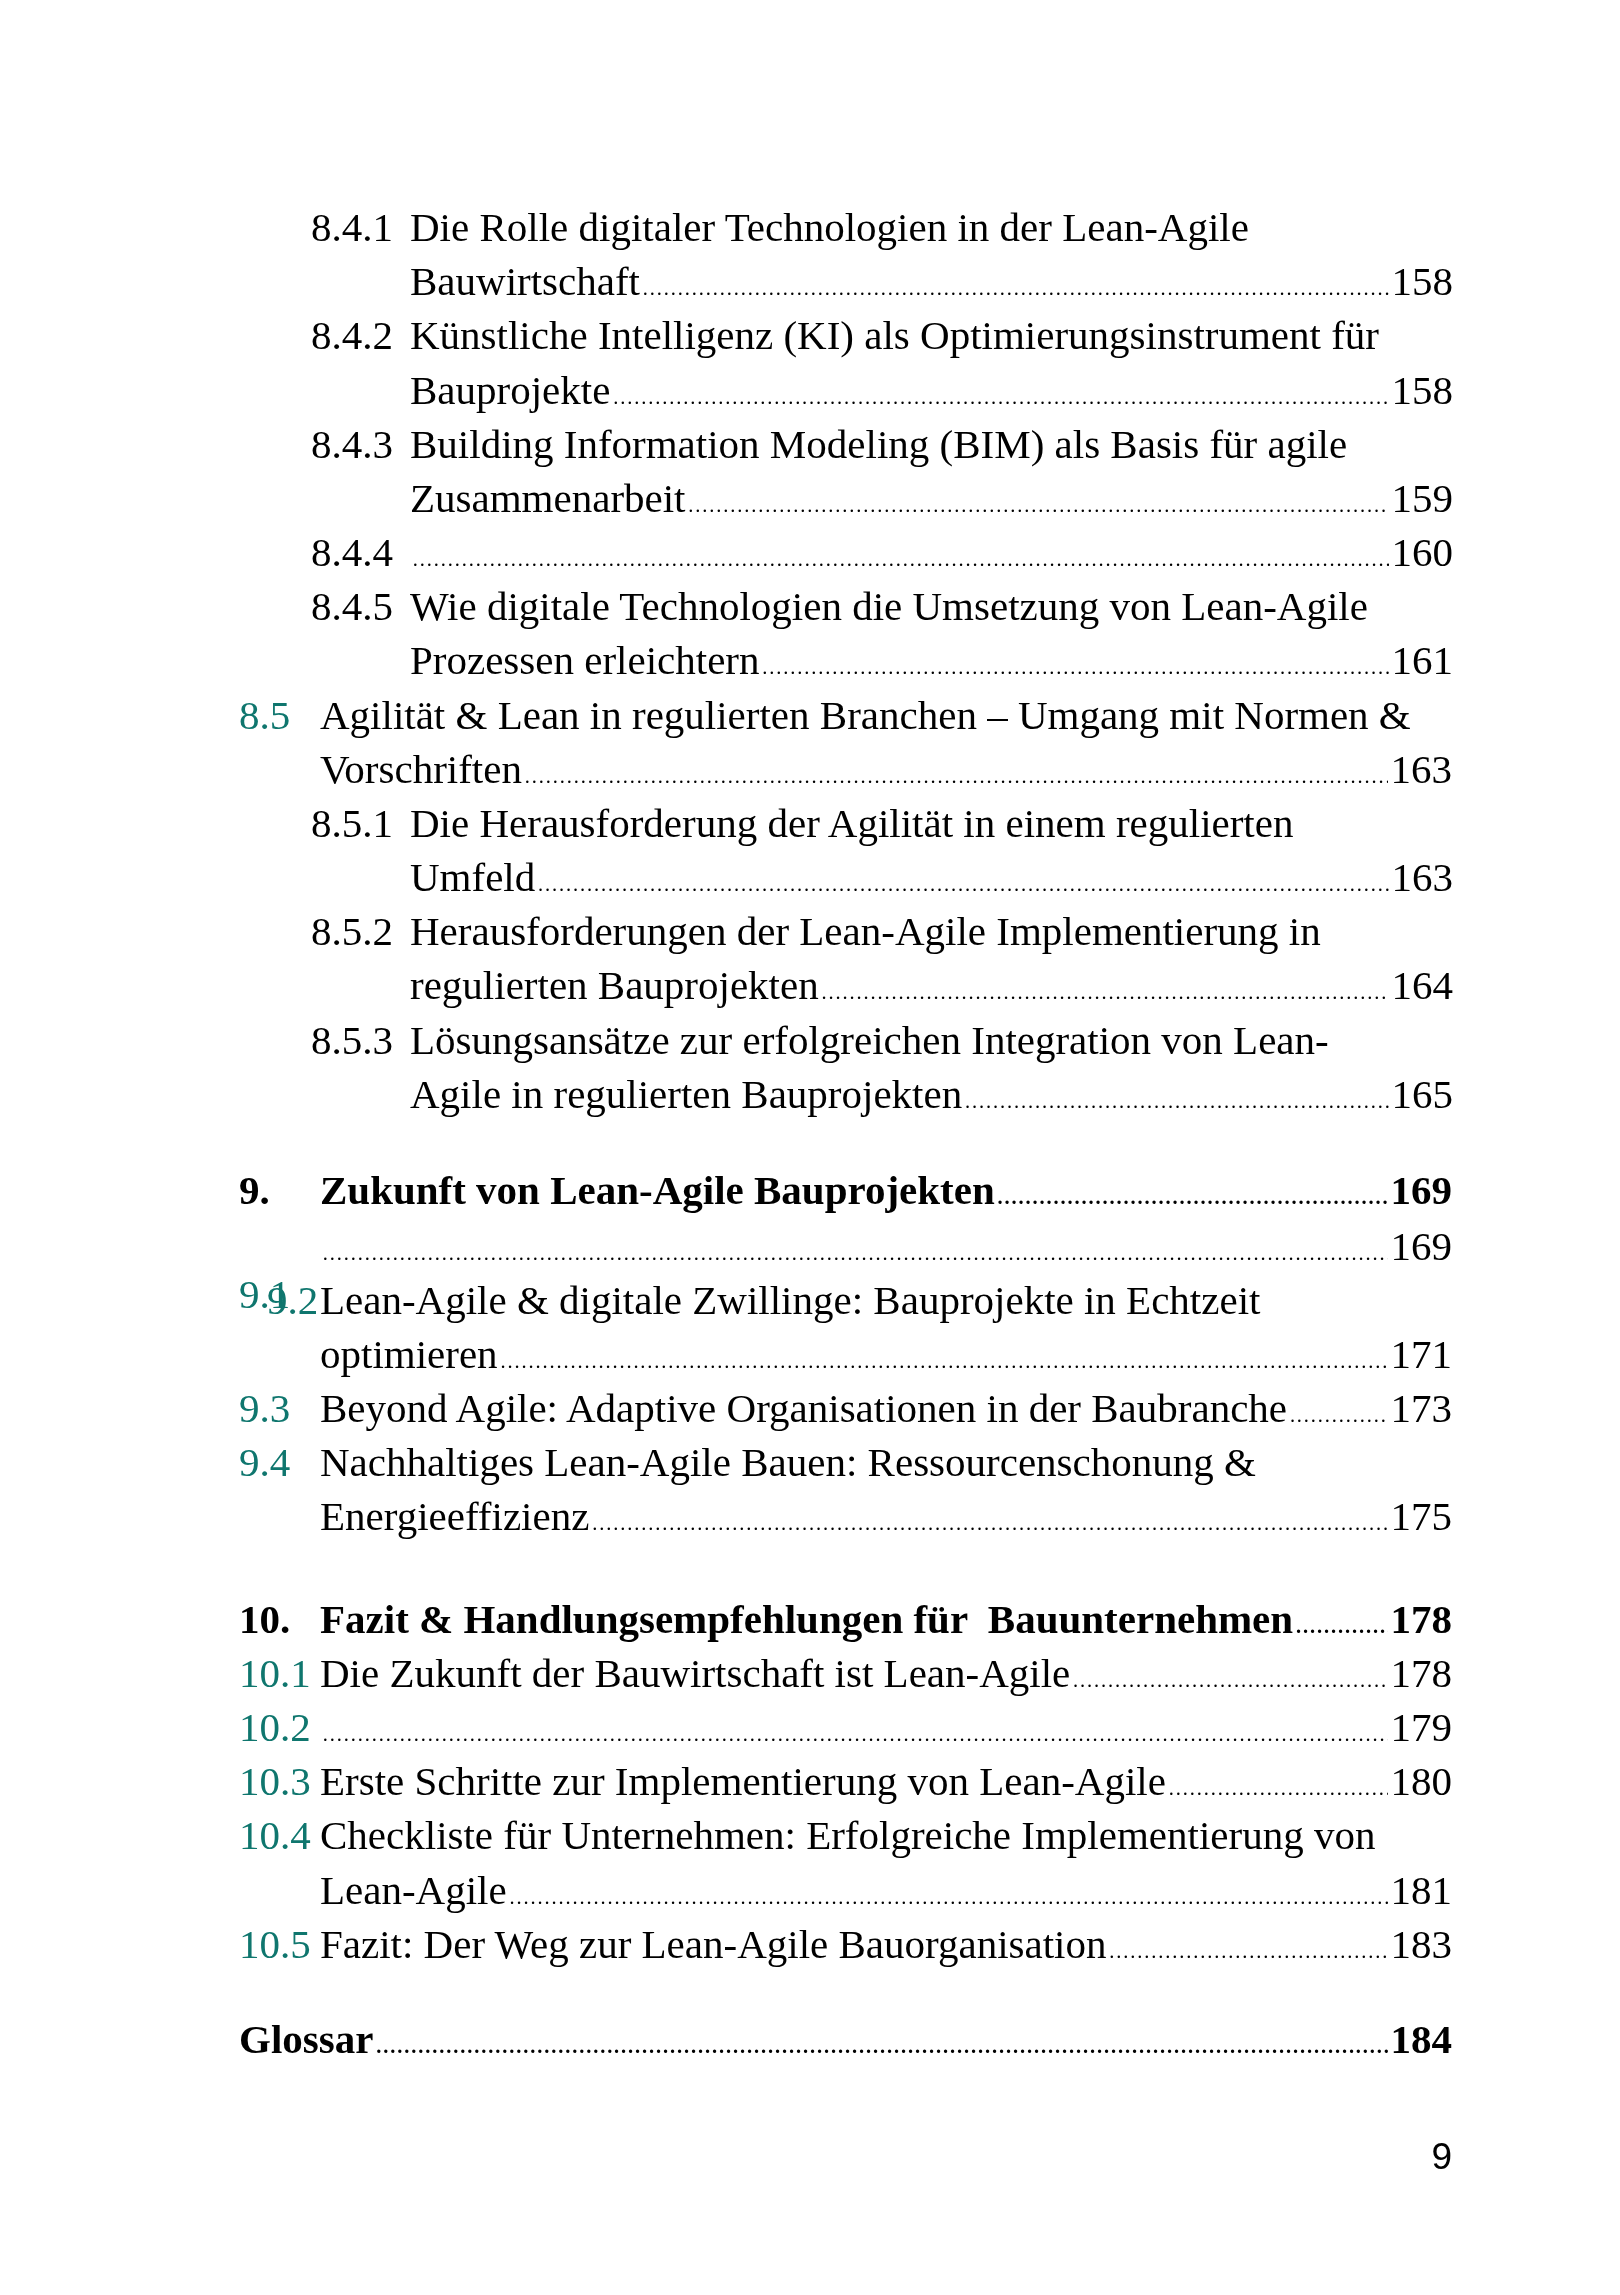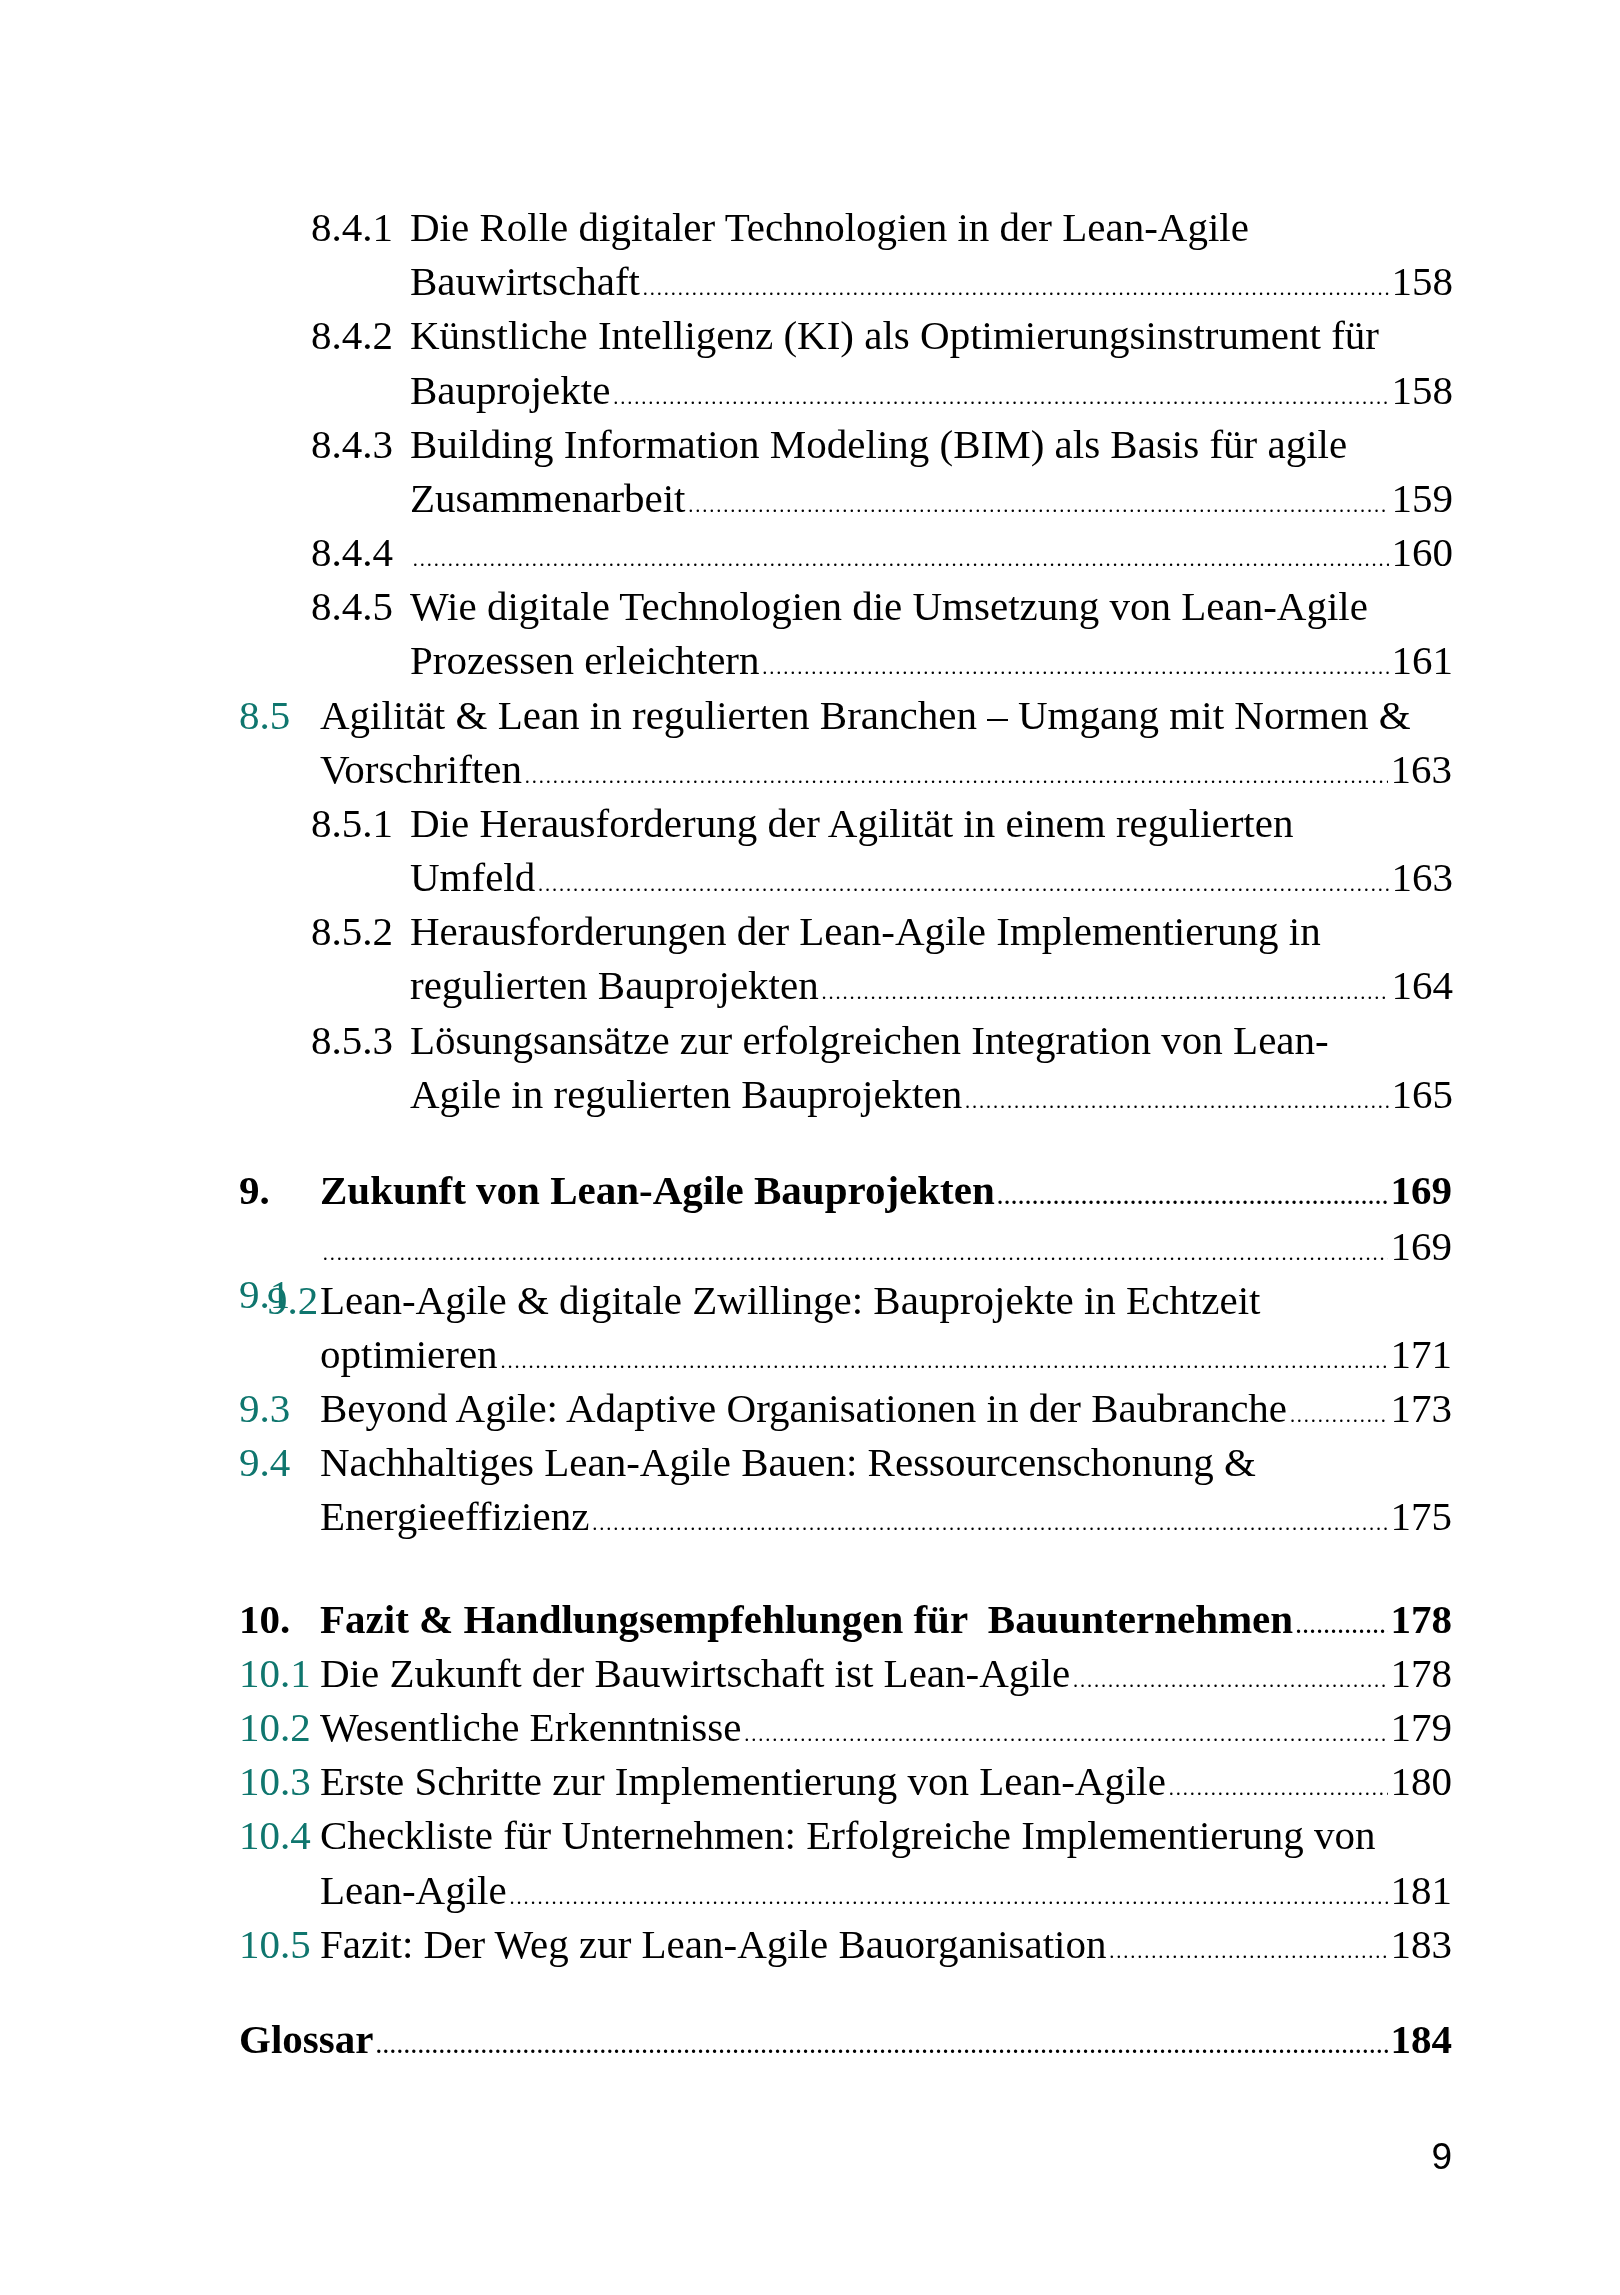--- a/index.html
+++ b/index.html
@@ -175,21 +175,20 @@
       <div class="lead-row" style="left:320px; top:1646px; width:1132px; line-height:54px;">
         <span class="t">Die Zukunft der Bauwirtschaft ist Lean-Agile</span>
         <span class="dots"></span>
         <span class="pg">178</span>
       </div>
     </div>
 
     <div class="entry">
       <span class="num lvl2num" style="left:239px; top:1700px; line-height:54px;">10.2</span>
       <div class="lead-row" style="left:320px; top:1700px; width:1132px; line-height:54px;">
-        <span class="t">Wesentliche Erkenntnisse</span>
         <span class="dots"></span>
         <span class="pg">179</span>
       </div>
     </div>
 
     <div class="entry">
       <span class="num lvl2num" style="left:239px; top:1754px; line-height:54px;">10.3</span>
       <div class="lead-row" style="left:320px; top:1754px; width:1132px; line-height:54px;">
         <span class="t">Erste Schritte zur Implementierung von Lean-Agile</span>
         <span class="dots"></span>

